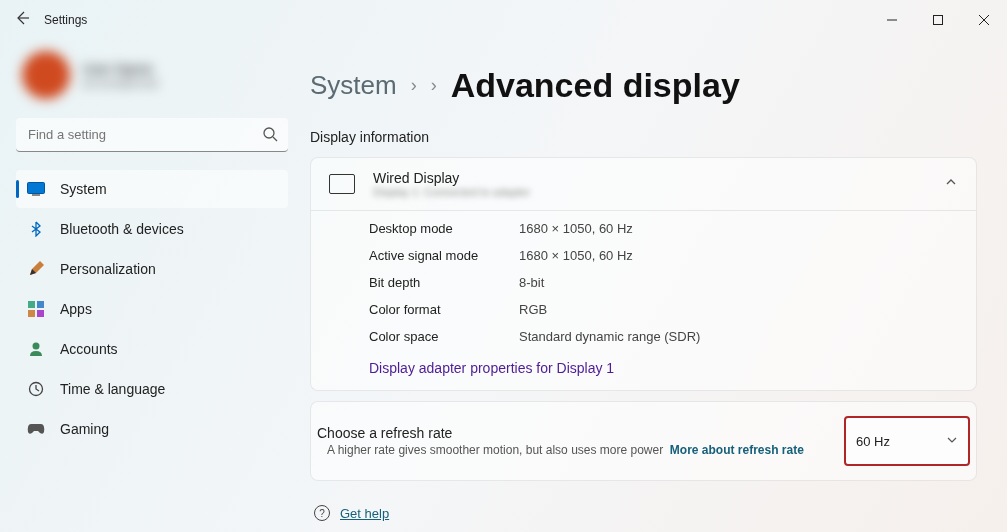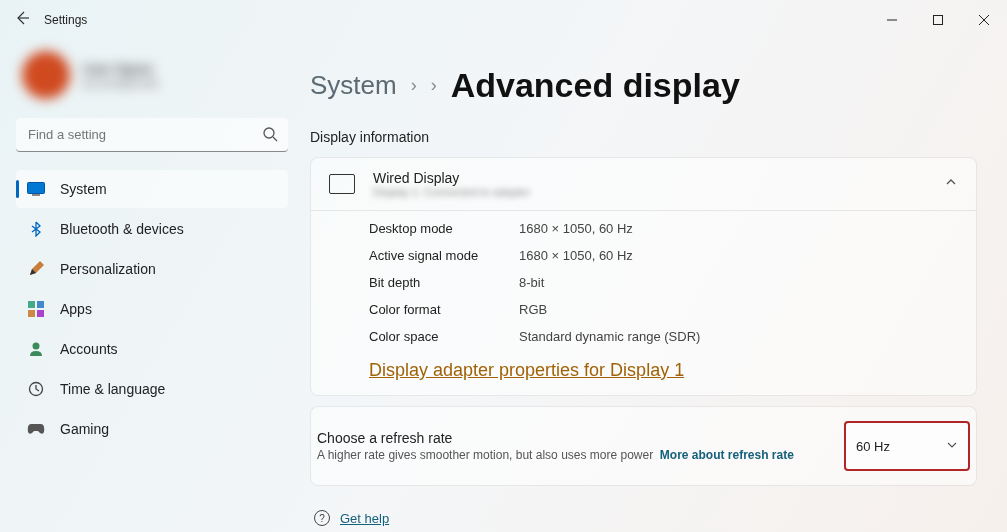--- a/index.html
+++ b/index.html
@@ -34,25 +34,25 @@
 .card { background: rgba(255,255,255,0.55); border: 1px solid rgba(0,0,0,0.08); border-radius: 8px; margin-bottom: 10px; }
 .card-head { display: flex; align-items: center; padding: 12px 18px; gap: 18px; }
 .disp-icon { width: 26px; height: 20px; border: 1.5px solid #333; border-radius: 2px; position:relative; }
 .card-head-col { flex: 1; display:flex; flex-direction:column; }
 .ch-title { font-size: 14px; color: #222; }
 .ch-sub { font-size: 11px; color: #888; filter: blur(3px); }
 .chevron { color: #555; }
 .divider { height: 1px; background: rgba(0,0,0,0.08); }
 .detail-grid { padding: 10px 18px 10px 58px; display: grid; grid-template-columns: 150px 1fr; row-gap: 12px; font-size: 13px; color: #222; }
 .detail-grid .val { color: #444; }
-.link { color: #a16207; font-size: 18px; cursor: pointer; padding: 6px 18px 14px 58px; display:block;text-decoration:underline; }
+.link { color: #4c1d95; font-size: 14px; cursor: pointer; padding: 6px 18px 14px 58px; display:block; }
 .refresh-card { display: flex; align-items: center; padding: 14px 6px; gap: 3px; }
 .rc-text { flex: 1; }
 .rc-title { font-size: 14px; color: #222; margin-bottom: 2px; }
-.rc-sub { font-size: 12px; color: #555; }
+.rc-sub { font-size: 12px; color: #555; margin-left: 10px; }
 .rc-sub .inline-link { color: #15607a; font-weight: 600; cursor: pointer; }
 .dropdown { width: 126px; height: 50px; border: 2.5px solid #b02626; border-radius: 4px; background: rgba(255,255,255,0.7); display: flex; align-items: center; justify-content: space-between; padding: 0 10px; font-size: 13px; color: #222; cursor: pointer; }
 .help { display: flex; align-items: center; gap: 10px; padding: 14px 4px 0 4px; color: #15607a; font-size: 13px; }
 .help-icon { width:16px; height:16px; border:1.4px solid #444; border-radius:50%; display:flex; align-items:center; justify-content:center; font-size:10px; color:#444;}
 </style>
 </head>
 <body>
 
 <div class="titlebar">
   <div class="tb-left">

